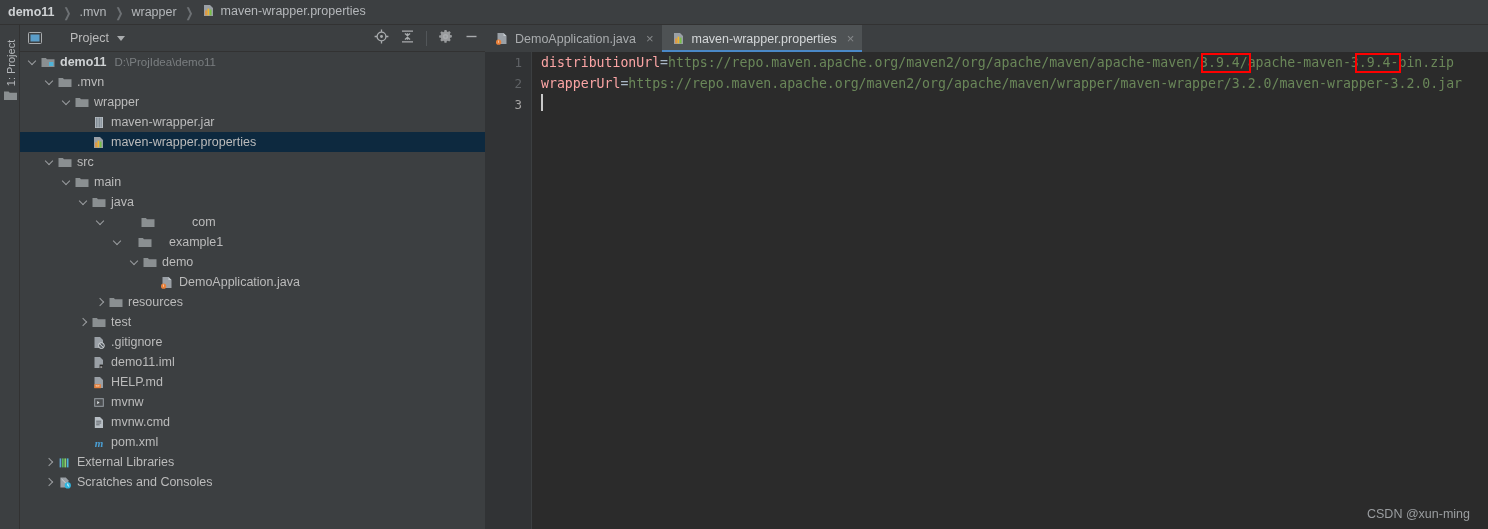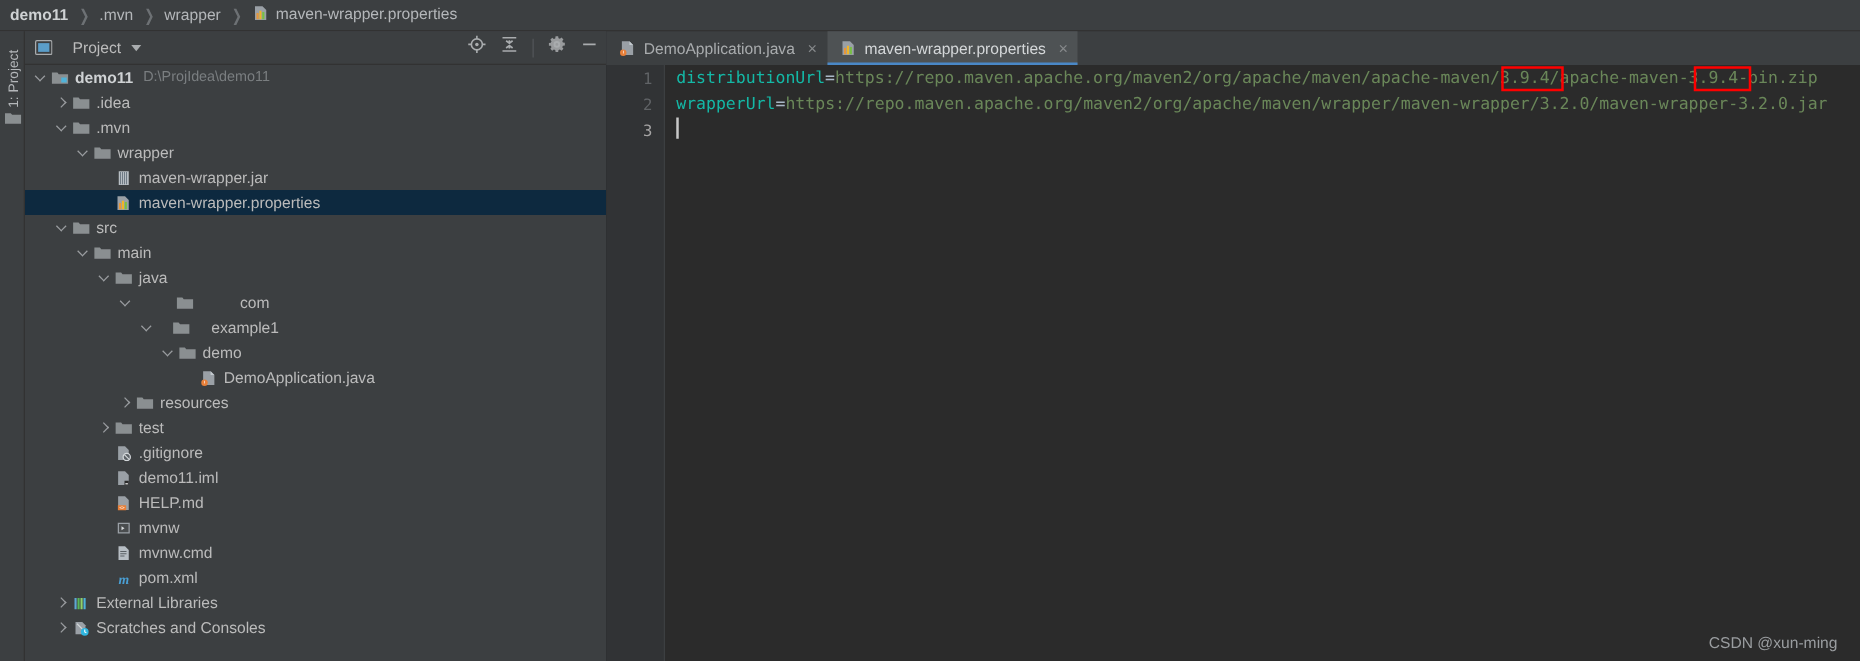--- a/index.html
+++ b/index.html
@@ -39,21 +39,21 @@
 
   
   .panel {
     position: absolute; left: 20px; top: 25px; width: 465px; height: 504px;
     background: #3c3f41;
   }
   .panel-head {
     height: 27px; display: flex; align-items: center; padding: 0 6px 0 8px;
     border-bottom: 1px solid #323232;
   }
-  .panel-title { font-size: 12.5px; color: #bbbbbb; margin-left: 11px; }
+  .panel-title { font-size: 12.5px; color: #bbbbbb; margin-left: 23px; }
   .caret-down {
     width: 0; height: 0; margin-left: 8px;
     border-left: 4px solid transparent; border-right: 4px solid transparent;
     border-top: 5px solid #a9acae;
   }
   .head-tools { margin-left: auto; display: flex; align-items: center; gap: 11px; }
   .tool-sep { width: 1px; height: 15px; background: #525659; }
 
   
   .tree { position: relative; height: 477px; overflow: hidden; }
@@ -102,21 +102,21 @@
     position: absolute; right: 9px; font-size: 12.5px;
     color: #606366; font-family: "DejaVu Sans Mono", monospace;
   }
   .lnum.current { color: #a4a3a3; }
   .code-lines {
     position: absolute; left: 56px; top: 0;
     font-family: "DejaVu Sans Mono", monospace; font-size: 13.2px;
     line-height: 21px; white-space: pre;
   }
   .ln { height: 21px; }
-  .k-key { color: #14b8a6; }
+  .k-key { color: #fca5a5; }
   .k-sep { color: #a9b7c6; }
   .k-val { color: #6a8759; }
   .caret {
     position: absolute; left: 56px; top: 42px; width: 1.6px; height: 17px;
     background: #c8c8c8;
   }
   .redbox {
     position: absolute; border: 2.4px solid #fe0000; pointer-events: none;
   }
   .watermark {
@@ -199,29 +199,20 @@
           <span class="node-ico">
             <svg width="14" height="13" viewBox="0 0 14 13">
               <path d="M0.5 2h4.4l1.1 1.3H13.5V11H0.5z" fill="#8a8f91"></path>
               <rect x="8" y="6" width="4.4" height="4" fill="#4fb3d9"></rect>
             </svg>
           </span>
           <span class="row-label">demo11</span>
           <span class="row-path">D:\ProjIdea\demo11</span>
         </div>
         <div class="row" style="padding-left: 25px;">
-          <span class="arrow right"></span>
-          <span class="node-ico">
-            <svg width="14" height="13" viewBox="0 0 14 13">
-              <path d="M0.5 2h4.4l1.1 1.3H13.5V11H0.5z" fill="#8a8f91"></path>
-            </svg>
-          </span>
-          <span class="row-label">.idea</span>
-        </div>
-        <div class="row" style="padding-left: 25px;">
           <span class="arrow down"></span>
           <span class="node-ico">
             <svg width="14" height="13" viewBox="0 0 14 13">
               <path d="M0.5 2h4.4l1.1 1.3H13.5V11H0.5z" fill="#8a8f91"></path>
             </svg>
           </span>
           <span class="row-label">.mvn</span>
         </div>
         <div class="row" style="padding-left: 42px;">
           <span class="arrow down"></span>

